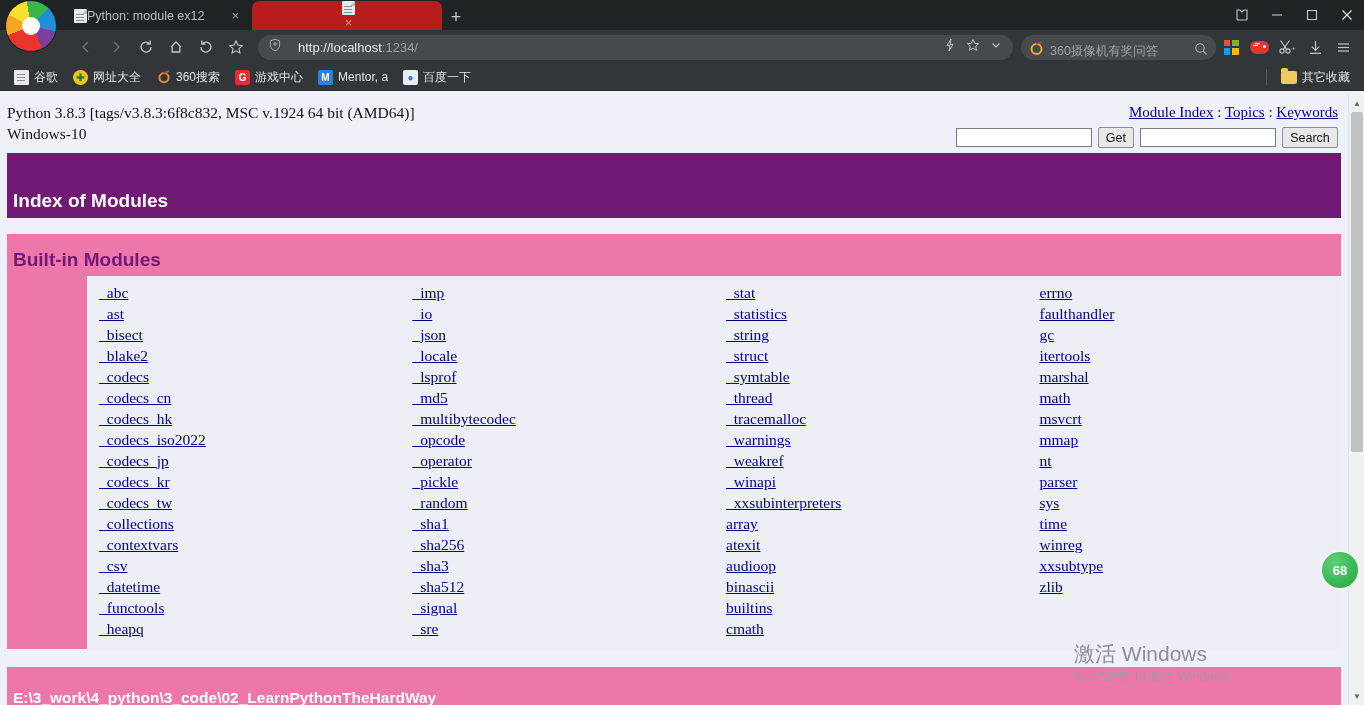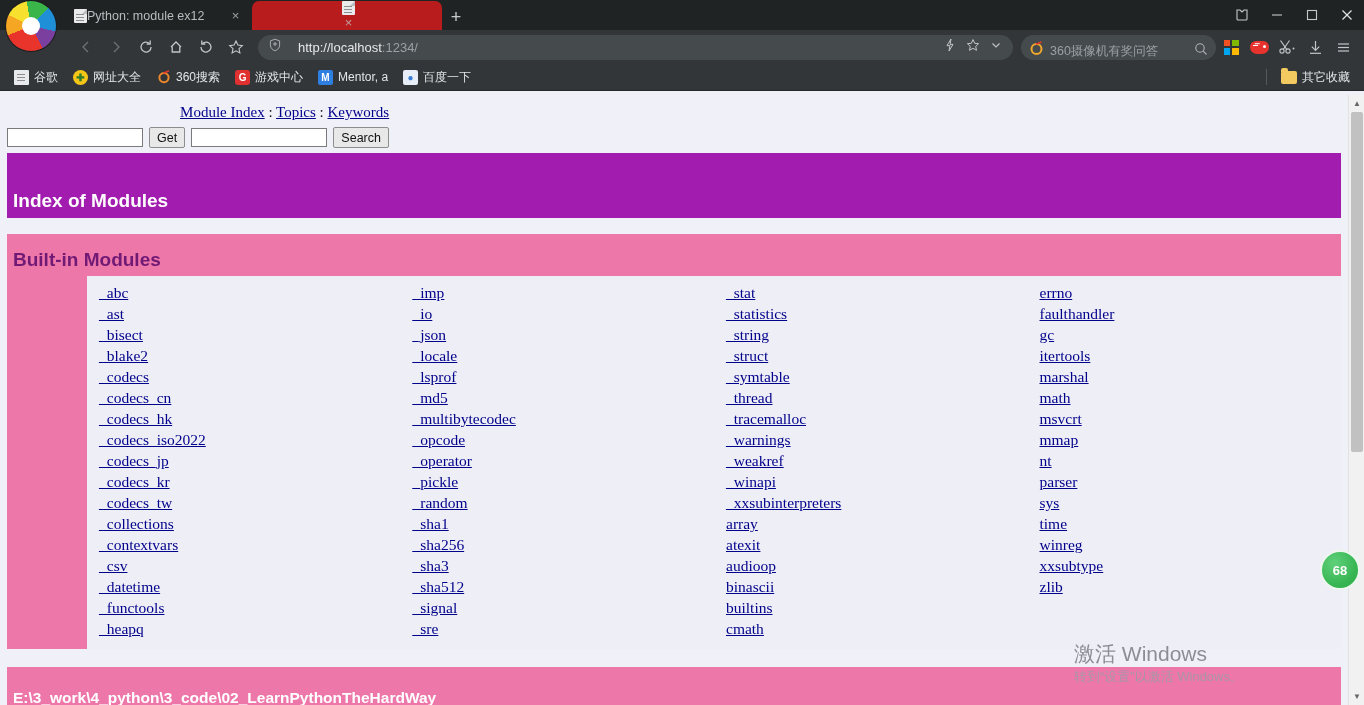--- a/index.html
+++ b/index.html
@@ -170,21 +170,21 @@
   .forms .gobtn {
     height: 21px; min-width: 35px; padding: 0 7px;
     border: 1px solid #8d8d8d; background: #e8e8e8; border-radius: 2px;
     font-size: 12.5px; color: #111; font-family: "Liberation Sans", sans-serif;
     cursor: default;
   }
   .forms .sbtn { min-width: 56px; }
 
   .banner {
     margin: 5px 7px 0 7px; height: 65px; position: relative;
-    background: #a21caf;
+    background: #701a75;
   }
   .banner .btxt {
     position: absolute; left: 6px; bottom: 6px;
     font-size: 19px; font-weight: bold; color: #fff;
     font-family: "Liberation Sans", sans-serif;
   }
 
   .section { margin: 16px 7px 0 7px; }
   .sec-head {
     height: 42px; background: #ee77aa; position: relative;
@@ -450,20 +450,24 @@
           <span>其它收藏</span>
         </div>
       </div>
     </div>
   </div>
 
   <div class="page">
     <div class="pageinner">
 
       <div class="topbar">
+        <div class="verinfo">
+          <div>Python 3.8.3 [tags/v3.8.3:6f8c832, MSC v.1924 64 bit (AMD64)]</div>
+          <div>Windows-10</div>
+        </div>
         <div class="topright">
           <div class="navlinks">
             <a href="#">Module Index</a><span> : </span><a href="#">Topics</a><span> : </span><a href="#">Keywords</a>
           </div>
           <div class="forms">
             <input type="text" value="" style="">
             <button class="gobtn">Get</button>
             <input type="text" value="" style="">
             <button class="gobtn sbtn">Search</button>
           </div>

